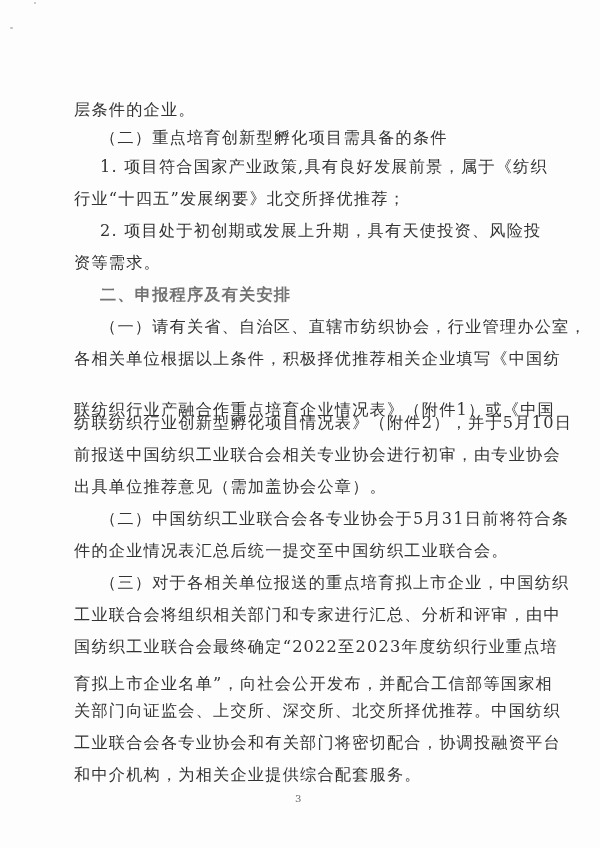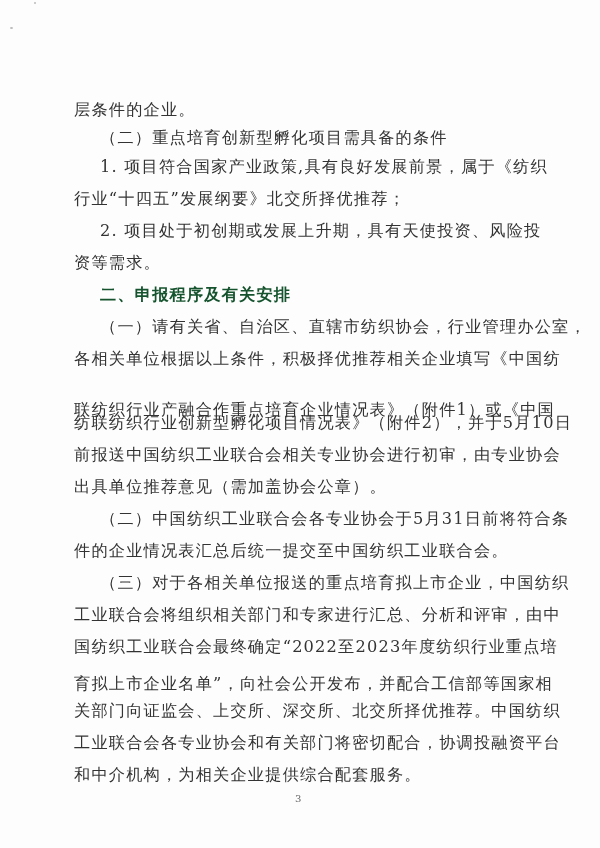--- a/index.html
+++ b/index.html
@@ -16,21 +16,21 @@
     position: absolute;
     left: 74px;
     width: 464px;
     font-size: 16.2px;
     line-height: 20px;
     letter-spacing: 1.2px;
     white-space: nowrap;
     color: #333;
   }
   .indent { left: 100px; width: 438px; }
-  .heading { font-weight: bold; color: #14532d; }
+  .heading { font-weight: bold; color: #737373; }
   .justify { text-align: justify; text-align-last: justify; }
   .page-number {
     position: absolute; left: 295px; top: 793px;
     font-size: 10px; color: #666;
   }
   .speck { position: absolute; background: #bbb; border-radius: 50%; }
 </style>
 </head>
 <body>
 

